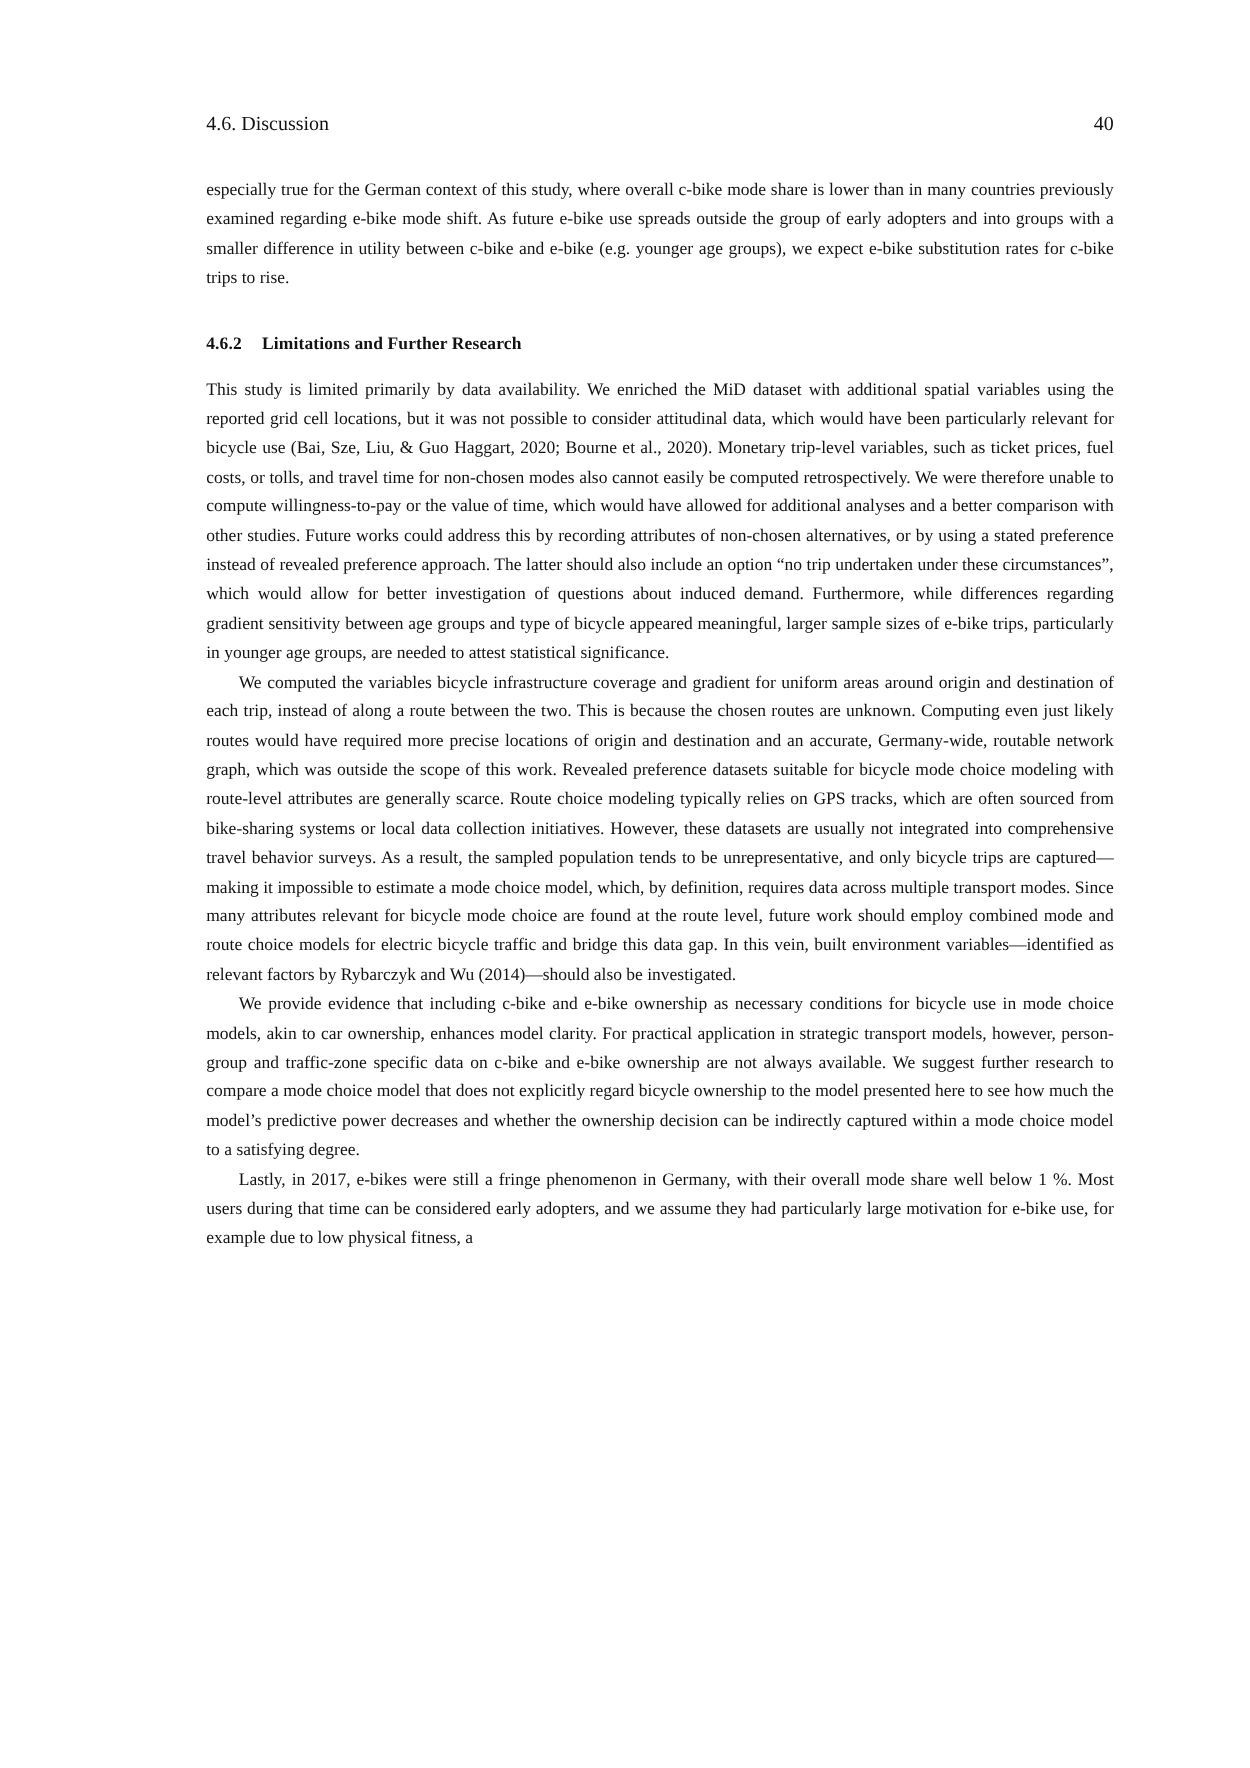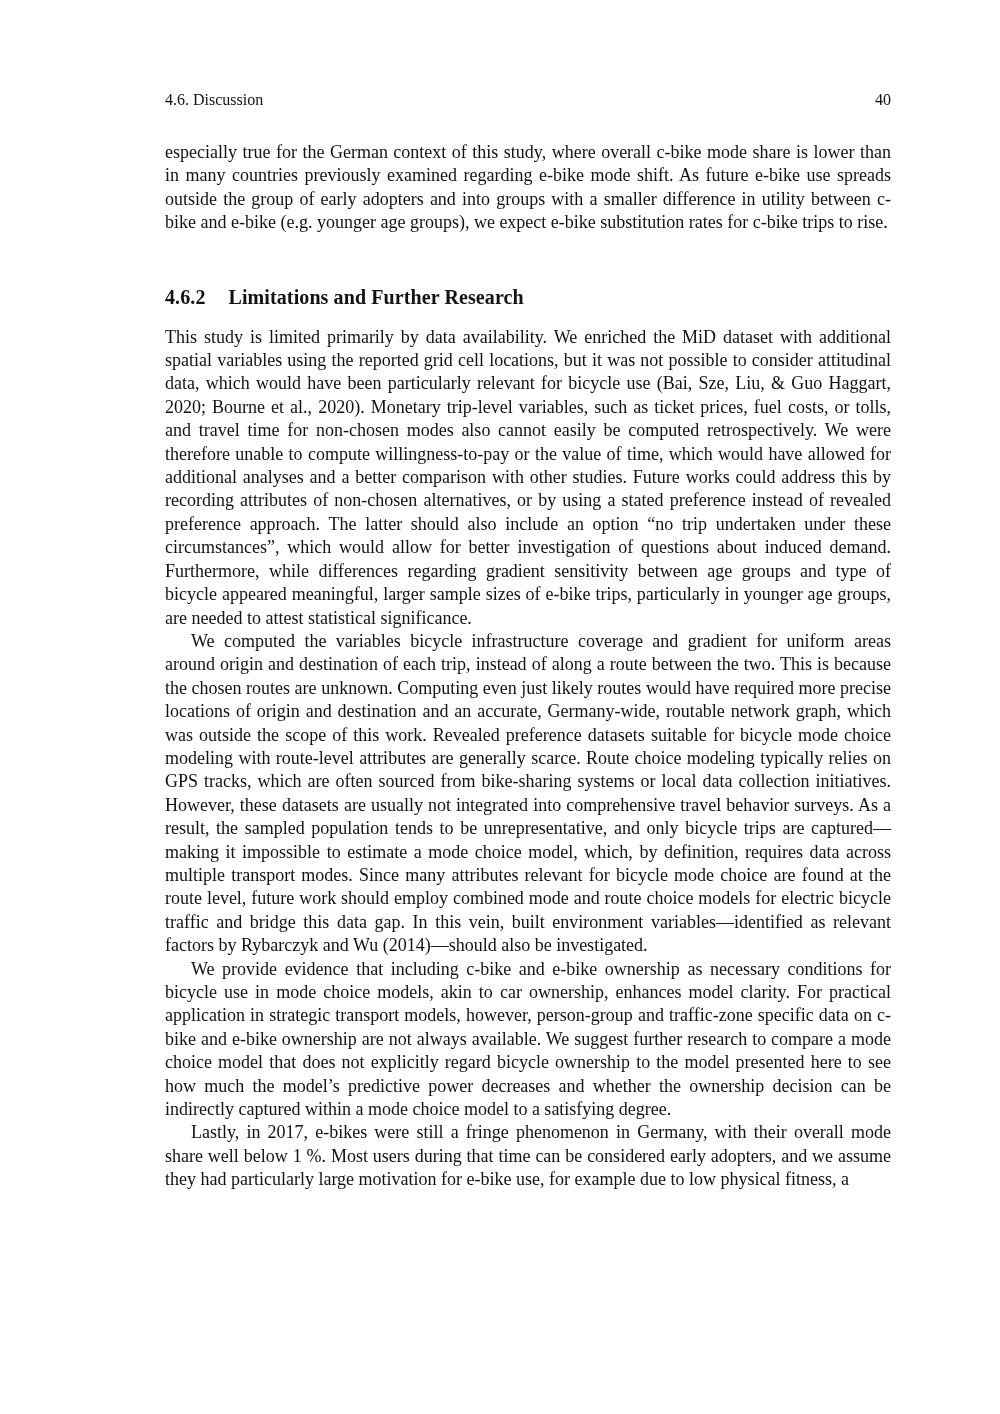--- a/index.html
+++ b/index.html
@@ -23,32 +23,32 @@
   }
   .running-header {
     display: flex;
     justify-content: space-between;
     align-items: baseline;
     font-size: 16px;
     color: #121212;
     margin-bottom: 32px;
   }
   .body-text p {
-    font-size: 18px;
+    font-size: 14px;
     line-height: 23.4px;
     text-align: justify;
     text-justify: inter-word;
     color: #121212;
   }
   p.indent { text-indent: 26px; }
   h2.section-heading {
-    font-size: 20px;
+    font-size: 14px;
     font-weight: bold;
     color: #121212;
-    margin-top: 51px;
+    margin-top: 33px;
     margin-bottom: 17px;
     letter-spacing: 0.1px;
   }
   .section-number { margin-right: 1.15em; }
 </style>
 </head>
 <body>
 
 <div class="page">
   <div class="content">

